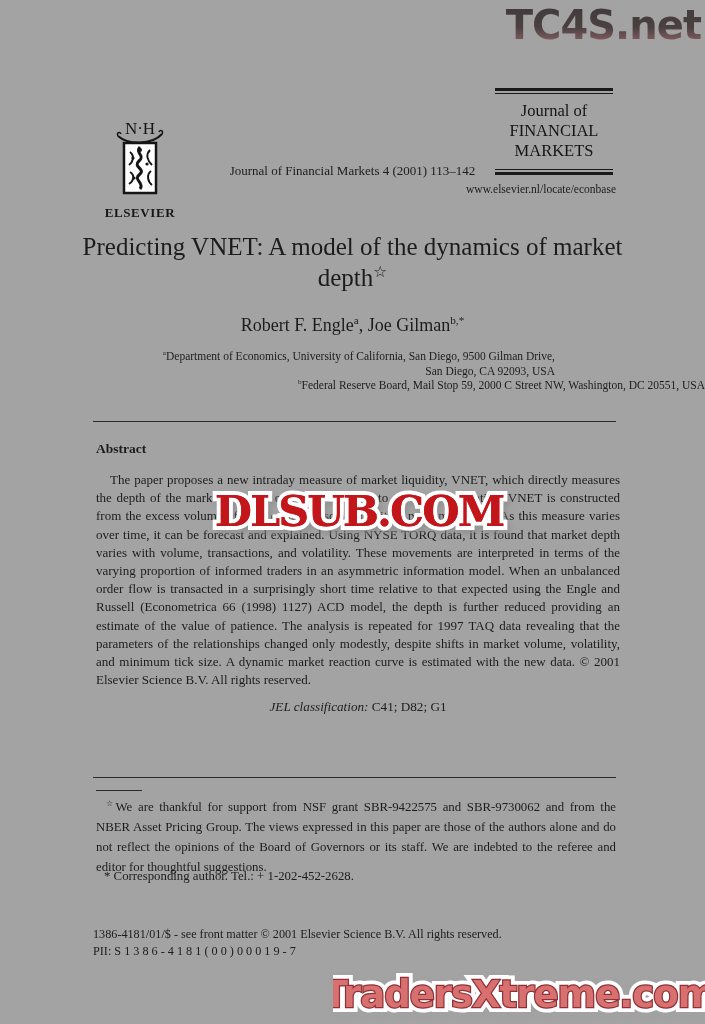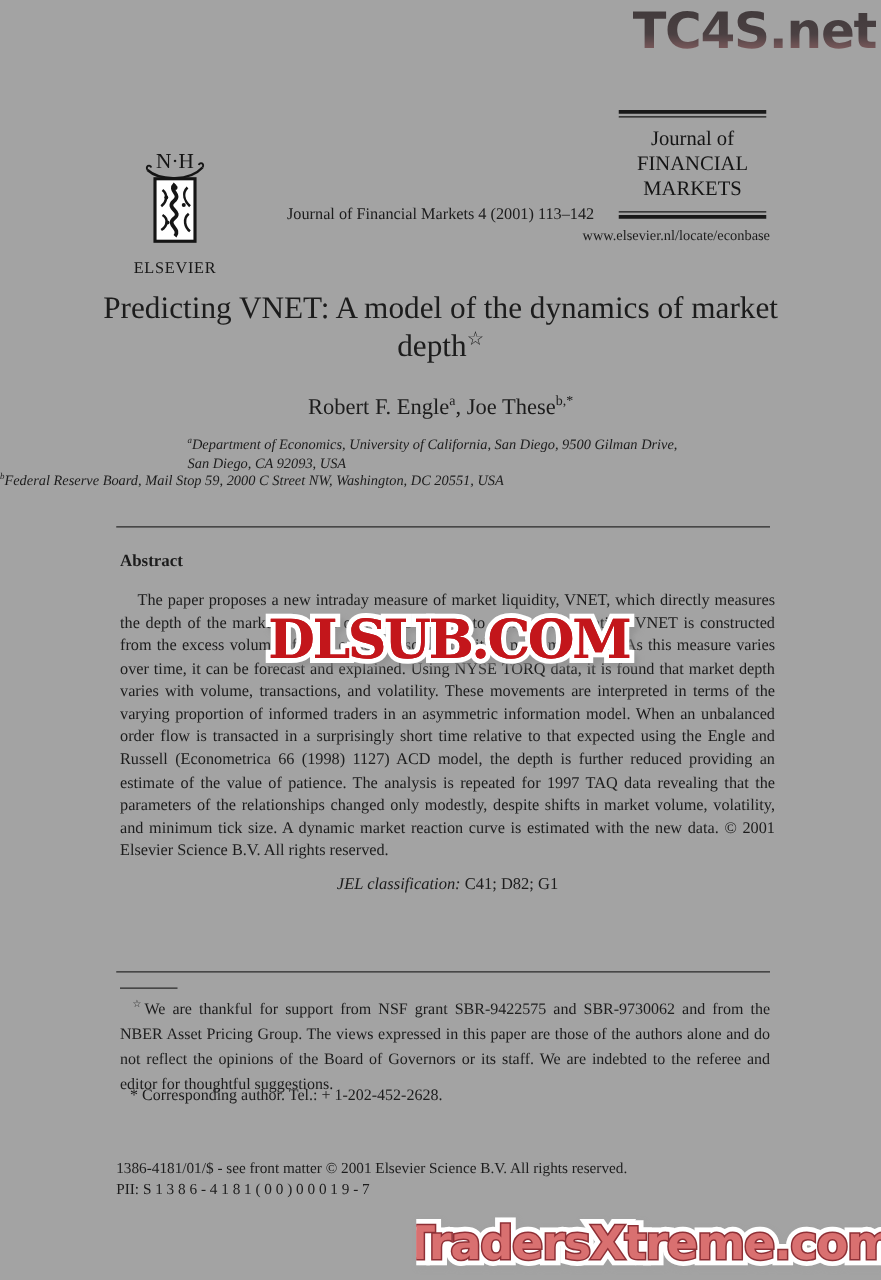--- a/index.html
+++ b/index.html
@@ -11,34 +11,34 @@
   .wm-top{
     position:absolute;top:2px;right:4px;
     font-family:"DejaVu Sans",sans-serif;font-weight:bold;font-size:40px;letter-spacing:-1px;
     background:linear-gradient(180deg,#3f393a 0%,#4a4042 55%,#9c6b6d 100%);
     -webkit-background-clip:text;background-clip:text;color:transparent;
   }
   .wm-mid{position:absolute;top:484px;left:206px;filter:drop-shadow(3px 4px 2px rgba(140,140,140,.6));}
   .wm-bottom{position:absolute;top:971px;right:0px;filter:drop-shadow(1px 2px 2px rgba(160,160,160,.5));}
   
   .logo{position:absolute;left:98px;top:84px;width:84px;text-align:center;margin-top:36px;}
-  .logo .elsevier-word{font-size:13px;letter-spacing:.6px;margin-top:1px;color:#161616;}
+  .logo .elsevier-word{font-size:13px;letter-spacing:.6px;margin-top:1px;color:#161616;font-weight:bold;}
   .citation{position:absolute;top:163px;left:0;width:705px;text-align:center;font-size:13px;}
   .jbox{position:absolute;top:88px;right:92px;width:118px;text-align:center;color:#141414;}
   .jbox .rule-thick{height:3px;background:#1a1a1a;}
   .jbox .rule-thin{height:1px;background:#1a1a1a;margin-top:2px;}
   .jbox .rule-thin2{height:1px;background:#1a1a1a;margin-bottom:2px;}
   .jbox .jtext{padding:7px 0 8px;font-size:16.5px;line-height:20px;}
   .website{position:absolute;top:183px;right:89px;font-size:11.5px;}
   
   .title{position:absolute;top:231px;left:0;width:705px;text-align:center;font-size:25px;line-height:31px;}
   .title .inner{display:inline-block;max-width:552px;}
   sup{font-size:62%;vertical-align:super;line-height:0;}
   .authors{position:absolute;top:315px;left:0;width:705px;text-align:center;font-size:18px;}
-  .affils{position:absolute;top:349px;left:0;width:705px;text-align:left;font-style:italic;font-size:11.5px;line-height:14.5px;}
+  .affils{position:absolute;top:349px;left:0;width:705px;text-align:right;font-size:11.5px;line-height:14.5px;}
   .affil-a{max-width:405px;margin:0 auto;}
   .affil-b{white-space:nowrap;}
   
   .hrule{position:absolute;left:93px;width:523px;height:1px;background:#2a2a2a;}
   .fnsep{position:absolute;left:96px;top:790px;width:46px;height:1px;background:#2a2a2a;}
   
   .abs-head{position:absolute;left:96px;top:441px;font-size:13.5px;font-weight:bold;}
   .abs-body{position:absolute;left:96px;top:471px;width:524px;font-size:13px;line-height:18.2px;text-align:justify;text-indent:14px;}
   .jel{position:absolute;left:96px;top:699px;width:524px;font-size:13.2px;text-align:center;}
   .keywords{position:absolute;left:96px;top:727px;width:524px;font-size:13.2px;line-height:20px;text-align:justify;}
@@ -90,21 +90,21 @@
     <div class="rule-thin2"></div>
     <div class="rule-thick"></div>
   </div>
 
   <div class="website">www.elsevier.nl/locate/econbase</div>
 
   <div class="title">
     <span class="inner"><span>Predicting VNET: A model of the dynamics of market depth</span><sup>☆</sup></span>
   </div>
 
-  <div class="authors"><span>Robert F. Engle</span><sup>a</sup><span>, </span><span>Joe These</span><sup>b,*</sup></div>
+  <div class="authors"><span>Robert F. Engle</span><sup>a</sup><span>, </span><span>Joe Gilman</span><sup>b,*</sup></div>
 
   <div class="affils">
     <div class="affil-a"><sup>a</sup><span>Department of Economics, University of California, San Diego, 9500 Gilman Drive, San Diego, CA 92093, USA</span></div>
     <div class="affil-b"><sup>b</sup><span>Federal Reserve Board, Mail Stop 59, 2000 C Street NW, Washington, DC 20551, USA</span></div>
   </div>
 
   <div class="hrule" style="top:421px;"></div>
 
   <div class="abs-head">Abstract</div>
   <div class="abs-body">The paper proposes a new intraday measure of market liquidity, VNET, which directly measures the depth of the market in terms of volume relating to a price deterioration. VNET is constructed from the excess volume of buys or sells associated with a price movement. As this measure varies over time, it can be forecast and explained. Using NYSE TORQ data, it is found that market depth varies with volume, transactions, and volatility. These movements are interpreted in terms of the varying proportion of informed traders in an asymmetric information model. When an unbalanced order flow is transacted in a surprisingly short time relative to that expected using the Engle and Russell (Econometrica 66 (1998) 1127) ACD model, the depth is further reduced providing an estimate of the value of patience. The analysis is repeated for 1997 TAQ data revealing that the parameters of the relationships changed only modestly, despite shifts in market volume, volatility, and minimum tick size. A dynamic market reaction curve is estimated with the new data. ©  2001 Elsevier Science B.V. All rights reserved.</div>

